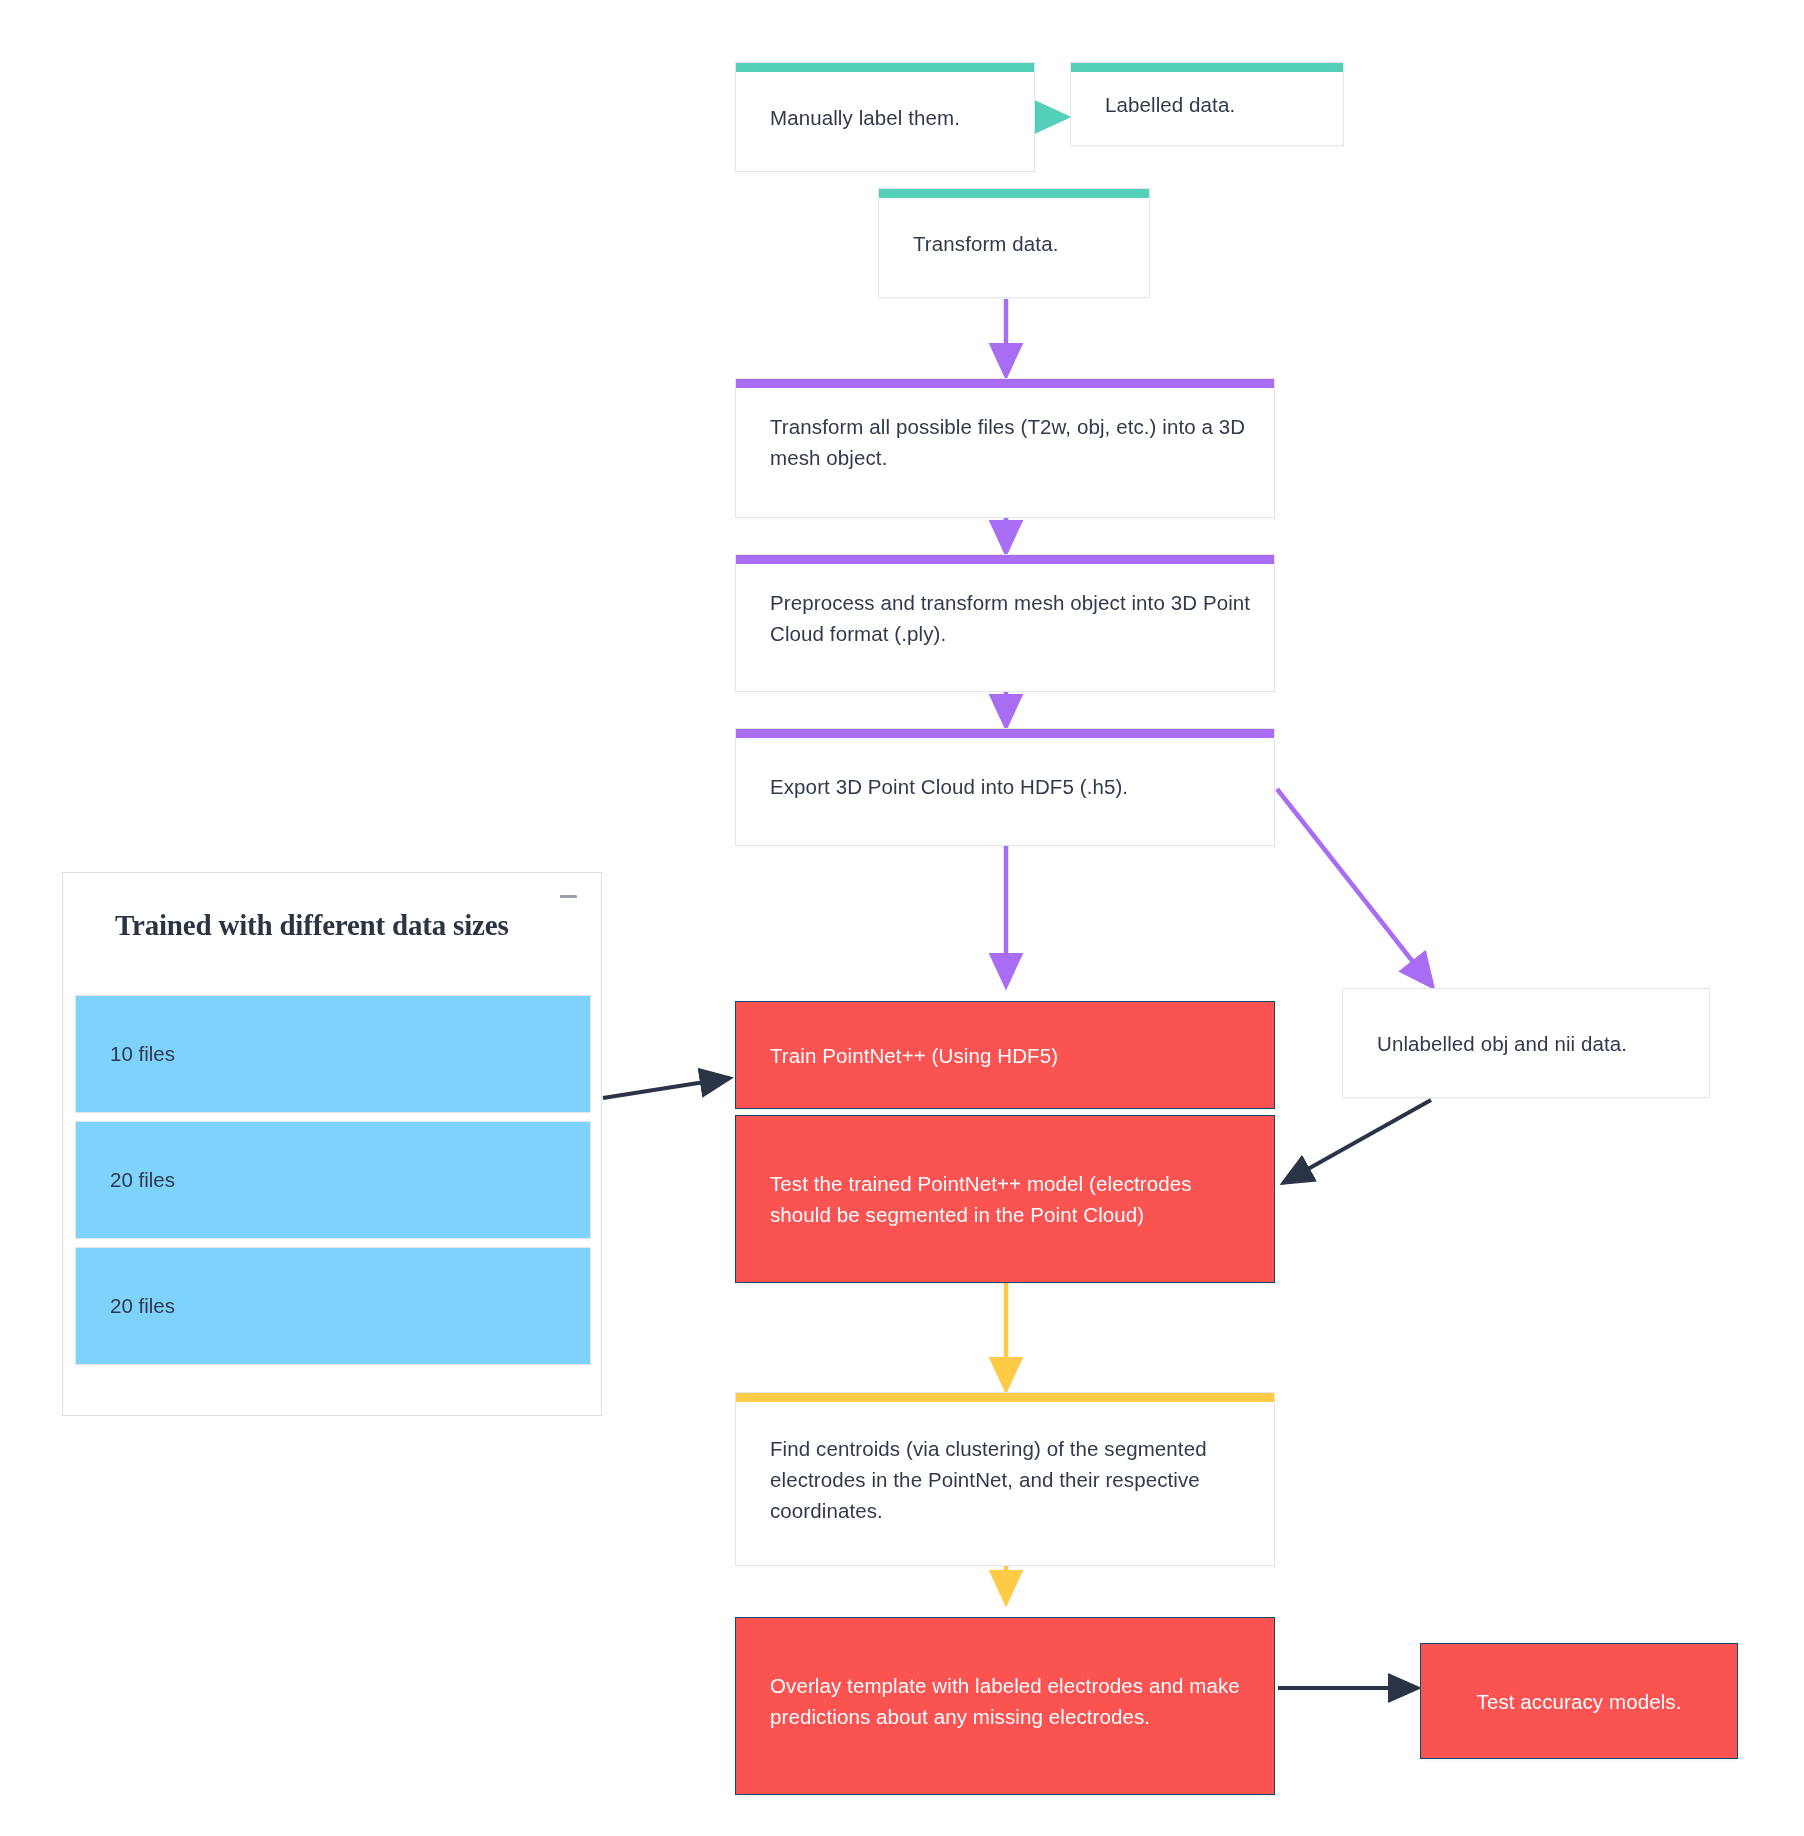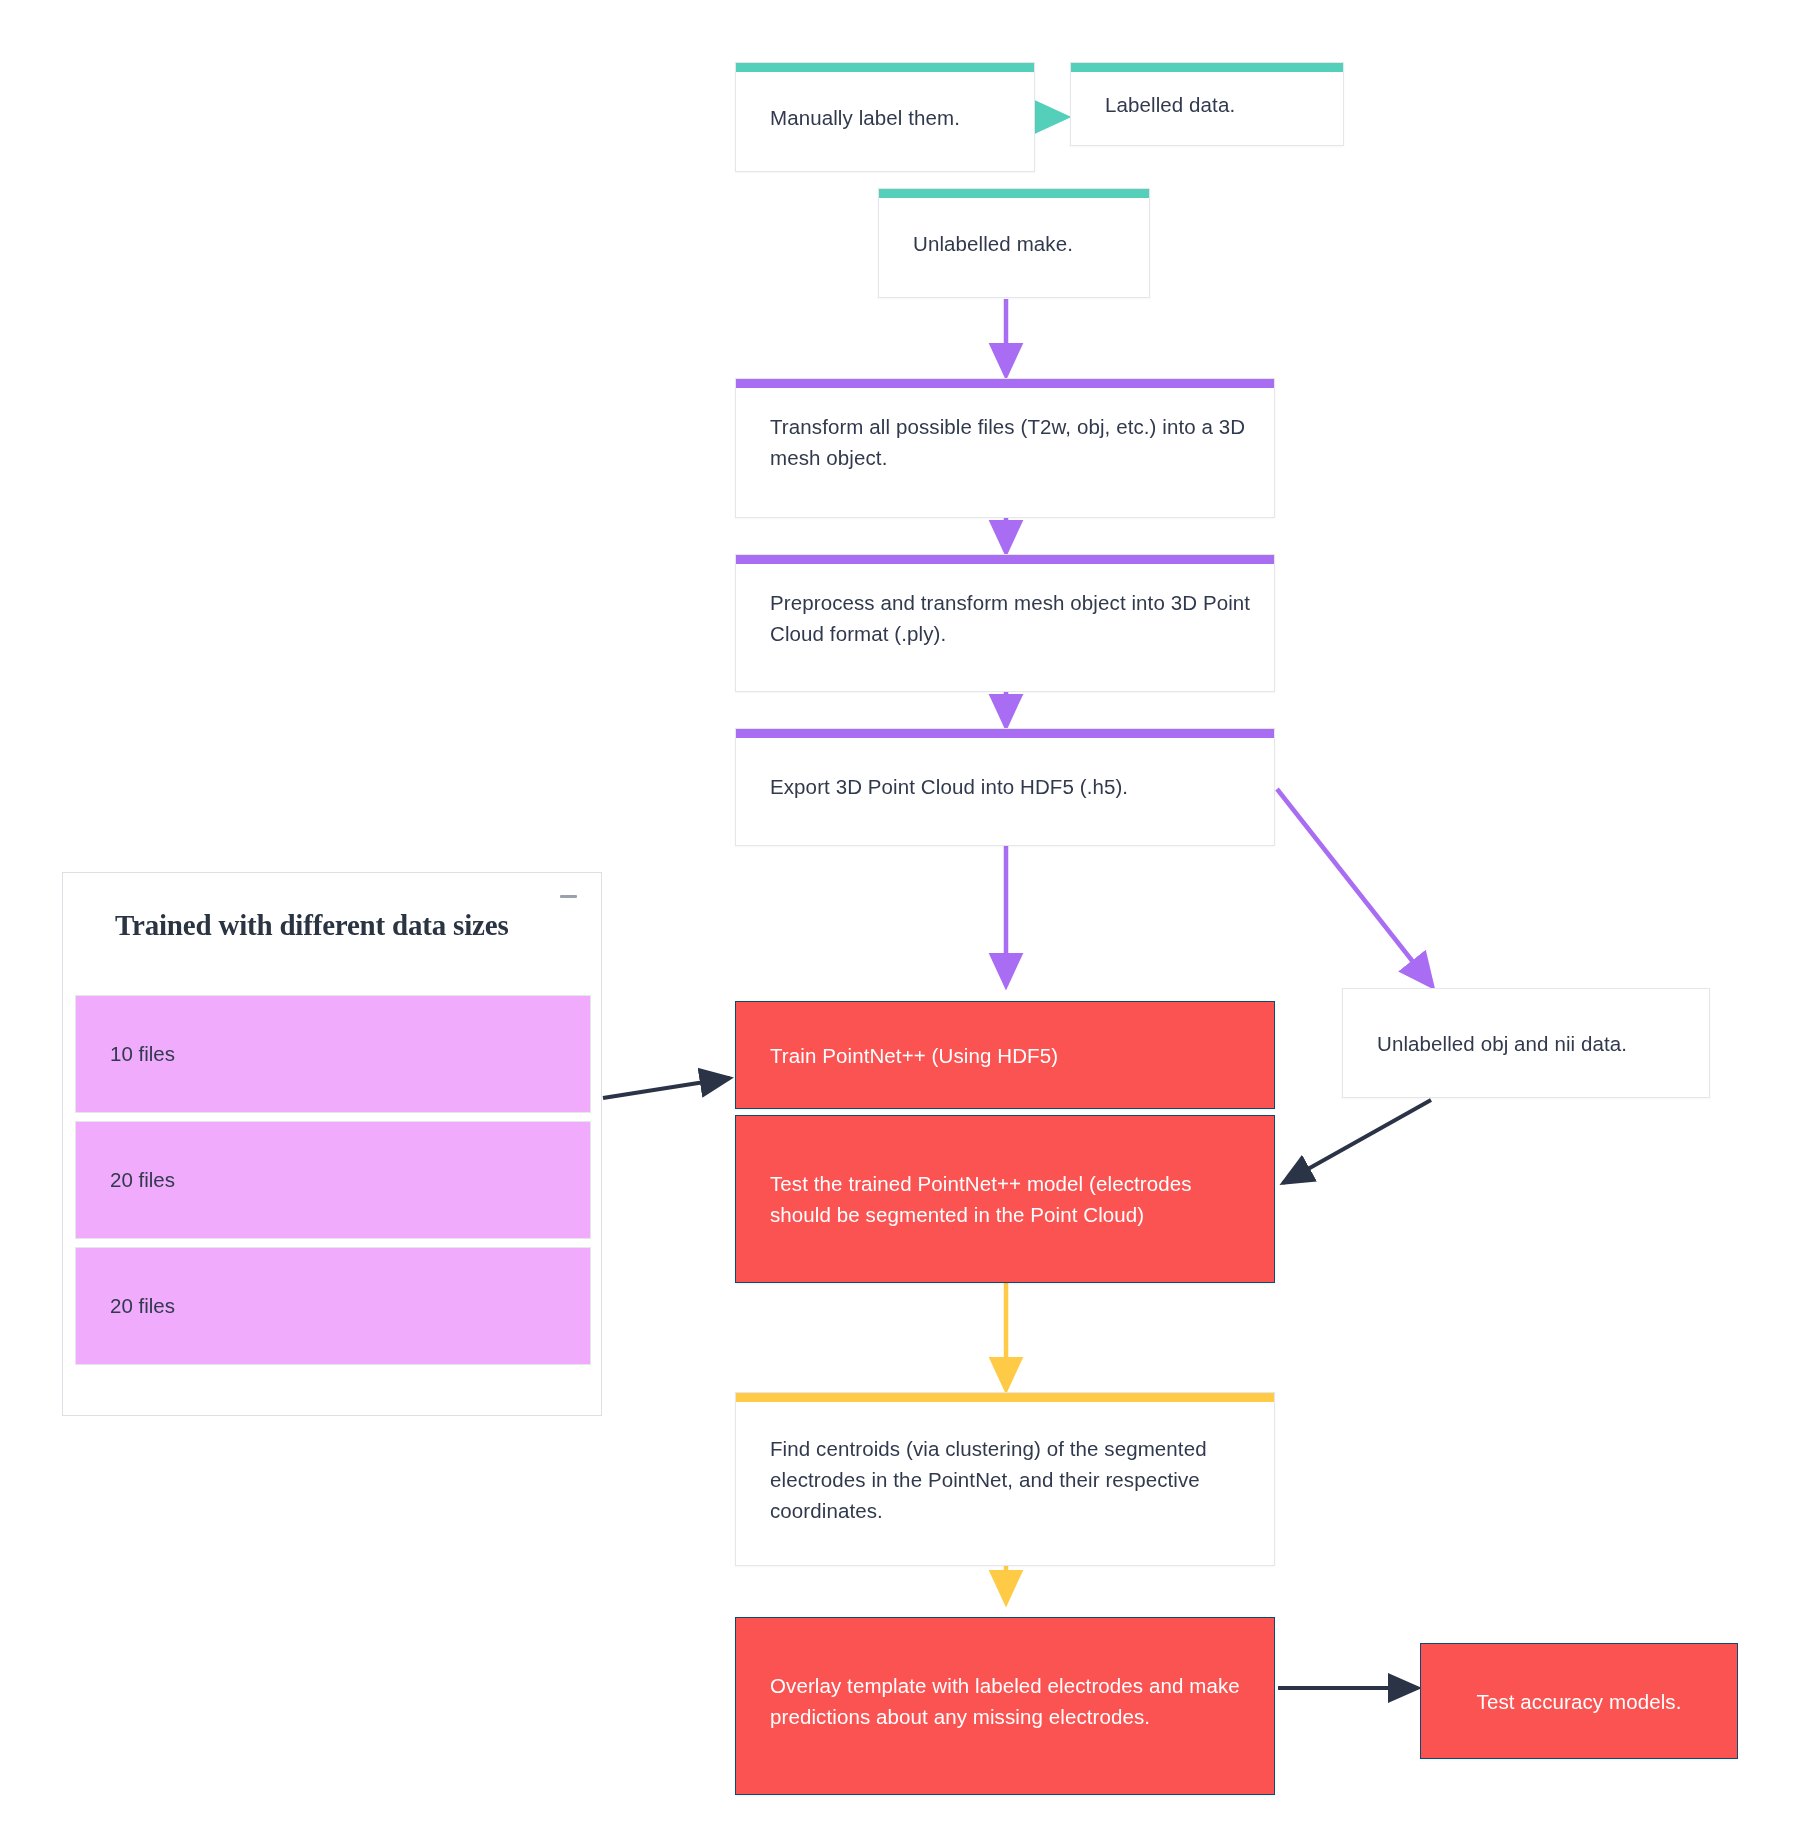--- a/index.html
+++ b/index.html
@@ -85,21 +85,21 @@
     right: 24px;
     top: 22px;
     width: 17px;
     height: 3px;
     background: #9aa1ad;
     border-radius: 1px;
   }
   .panel-item {
     position: absolute;
     box-sizing: border-box;
-    background: #f0abfc;
+    background: #7dd3fc;
     border: 1px solid #e4e6e8;
   }
   .panel-item .label {
     position: absolute;
     left: 34px;
     top: 50%;
     transform: translateY(-50%);
     font-size: 20.5px;
     color: #31394d;
   }
@@ -175,21 +175,21 @@
     <div class="label">Manually label them.</div>
   </div>
 
   <div class="node teal" style="left:1070px; top:62px; width:274px; height:84px;">
     <div class="topbar"></div>
     <div class="label">Labelled data.</div>
   </div>
 
   <div class="node teal" style="left:878px; top:188px; width:272px; height:110px;">
     <div class="topbar"></div>
-    <div class="label">Unlabelled make.</div>
+    <div class="label">Transform data.</div>
   </div>
 
   <div class="node purple" style="left:735px; top:378px; width:540px; height:140px;">
     <div class="topbar"></div>
     <div class="label" style="top:46%;">Transform all possible files (T2w, obj, etc.) into a 3D mesh object.</div>
   </div>
 
   <div class="node purple" style="left:735px; top:554px; width:540px; height:138px;">
     <div class="topbar"></div>
     <div class="label" style="top:46%;">Preprocess and transform mesh object into 3D Point Cloud format (.ply).</div>

